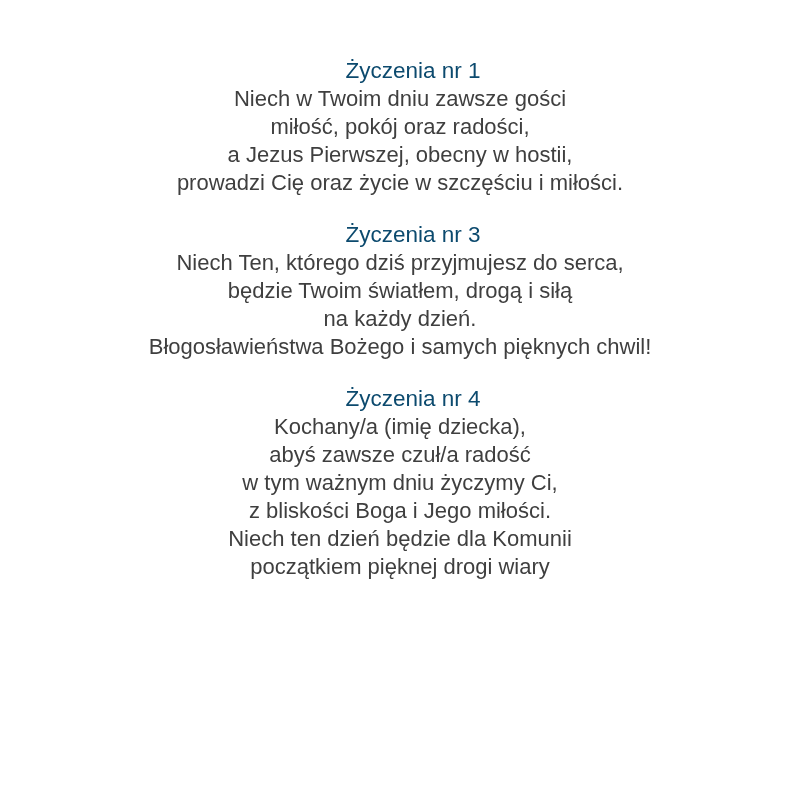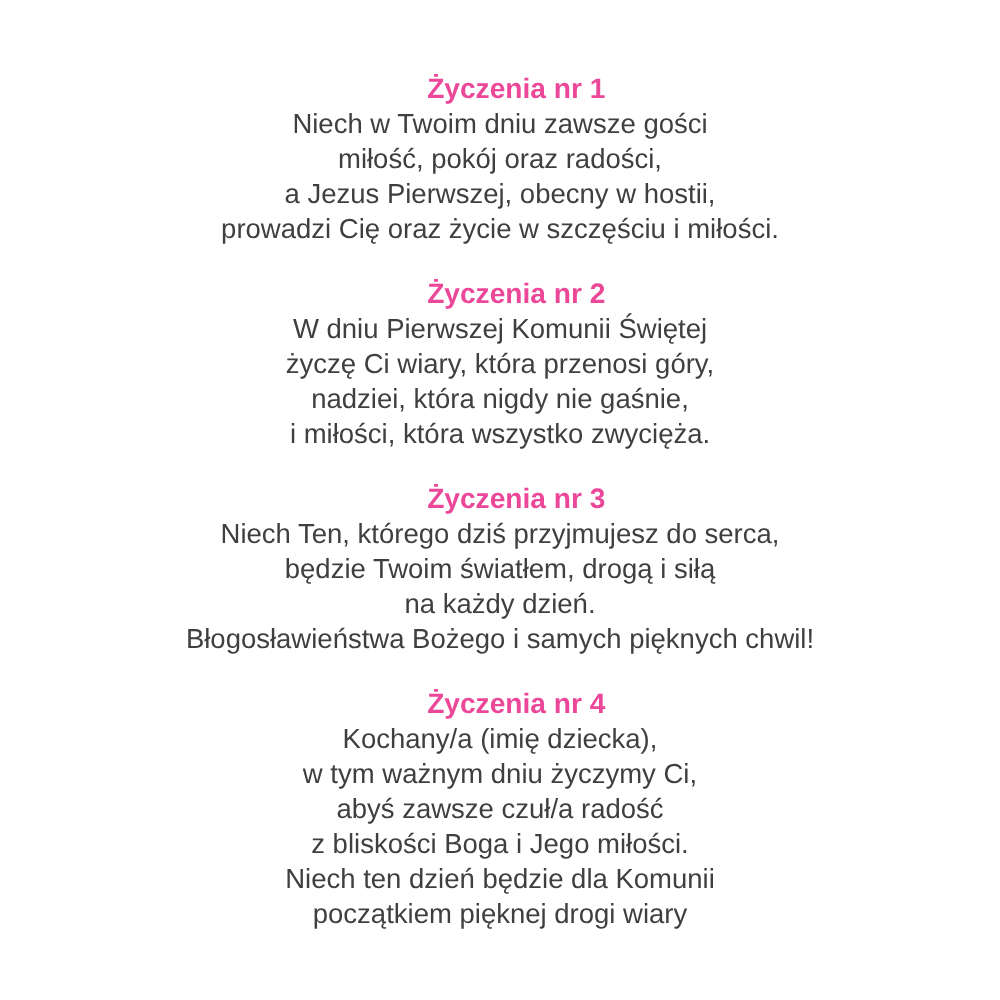--- a/index.html
+++ b/index.html
@@ -11,22 +11,22 @@
     background: #ffffff;
     padding-top: 57px;
     overflow: hidden;
     font-family: "Liberation Sans", "DejaVu Sans", sans-serif;
     font-size: 22px;
     line-height: 28px;
     text-align: center;
   }
   .poem { margin: 0 0 24px 0; }
   .poem-title {
-    font-weight: 700;
-    color: #ec4899;
+    font-weight: 400;
+    color: #0c4a6e;
     font-size: 22.5px;
     margin-left: 26px;
   }
   .poem-line {
     color: #3f3f3f;
     font-weight: 400;
   }
 </style>
 </head>
 <body>
@@ -36,45 +36,36 @@
   <div class="poem">
     <div class="poem-title">Życzenia nr 1</div>
     <div>
           <div class="poem-line">Niech w Twoim dniu zawsze gości</div>
           <div class="poem-line">miłość, pokój oraz radości,</div>
           <div class="poem-line">a Jezus Pierwszej, obecny w hostii,</div>
           <div class="poem-line">prowadzi Cię oraz życie w szczęściu i miłości.</div>
         </div>
   </div>
 
-  <div class="poem">
-    <div class="poem-title">Życzenia nr 2</div>
-    <div>
-          <div class="poem-line">W dniu Pierwszej Komunii Świętej</div>
-          <div class="poem-line">życzę Ci wiary, która przenosi góry,</div>
-          <div class="poem-line">nadziei, która nigdy nie gaśnie,</div>
-          <div class="poem-line">i miłości, która wszystko zwycięża.</div>
-        </div>
-  </div>
 
   <div class="poem">
     <div class="poem-title">Życzenia nr 3</div>
     <div>
           <div class="poem-line">Niech Ten, którego dziś przyjmujesz do serca,</div>
           <div class="poem-line">będzie Twoim światłem, drogą i siłą</div>
           <div class="poem-line">na każdy dzień.</div>
           <div class="poem-line">Błogosławieństwa Bożego i samych pięknych chwil!</div>
         </div>
   </div>
 
   <div class="poem">
     <div class="poem-title">Życzenia nr 4</div>
     <div>
           <div class="poem-line">Kochany/a (imię dziecka),</div>
+          <div class="poem-line">abyś zawsze czuł/a radość</div>
           <div class="poem-line">w tym ważnym dniu życzymy Ci,</div>
-          <div class="poem-line">abyś zawsze czuł/a radość</div>
           <div class="poem-line">z bliskości Boga i Jego miłości.</div>
           <div class="poem-line">Niech ten dzień będzie dla Komunii</div>
           <div class="poem-line">początkiem pięknej drogi wiary</div>
         </div>
   </div>
 </div>
 </div>
 
 </body></html>

